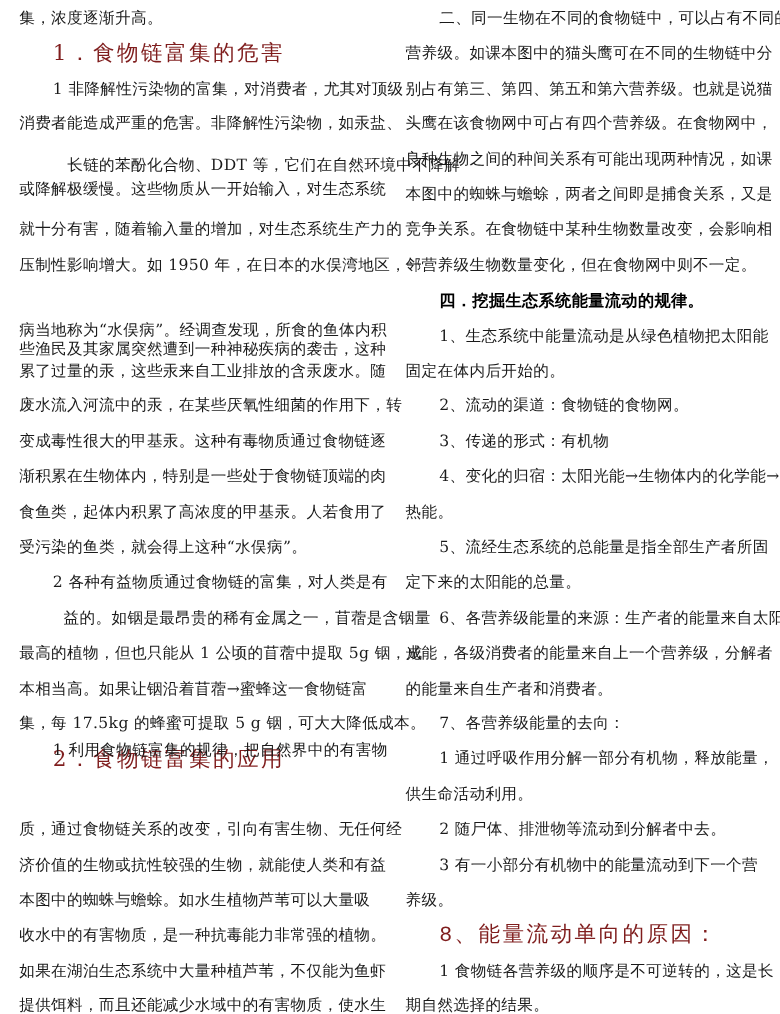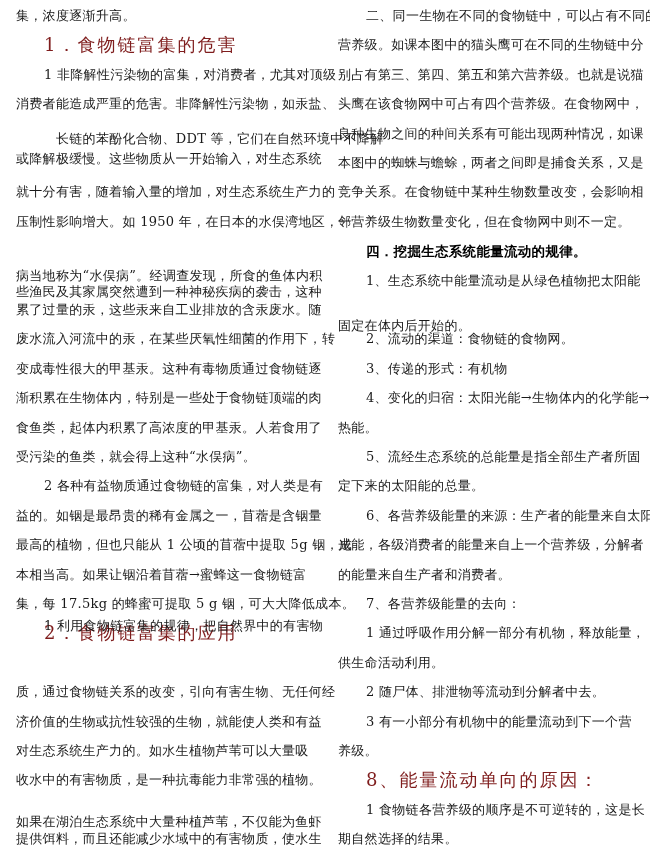--- a/index.html
+++ b/index.html
@@ -33,56 +33,56 @@
     <div class="line" style="top: 211.8px;">压制性影响增大。如 1950 年，在日本的水俣湾地区，一</div>
     <div class="line" style="top: 241px; margin-top: 41px;">些渔民及其家属突然遭到一种神秘疾病的袭击，这种</div>
     <div class="line" style="top: 266px;">病当地称为“水俣病”。经调查发现，所食的鱼体内积</div>
     <div class="line" style="top: 300px;">累了过量的汞，这些汞来自工业排放的含汞废水。随</div>
     <div class="line" style="top: 329.4px;">废水流入河流中的汞，在某些厌氧性细菌的作用下，转</div>
     <div class="line" style="top: 358.8px;">变成毒性很大的甲基汞。这种有毒物质通过食物链逐</div>
     <div class="line" style="top: 388.2px;">渐积累在生物体内，特别是一些处于食物链顶端的肉</div>
     <div class="line" style="top: 417.6px; text-align: center;">食鱼类，起体内积累了高浓度的甲基汞。人若食用了</div>
     <div class="line" style="top: 447px;">受污染的鱼类，就会得上这种“水俣病”。</div>
     <div class="line indent" style="top: 476.4px;">2 各种有益物质通过食物链的富集，对人类是有</div>
-    <div class="line" style="top: 505.8px;">益的。如铟是最昂贵的稀有金属之一，苜蓿是含铟量</div>
+    <div class="line" style="top: 505.8px; margin-left: 37px;">益的。如铟是最昂贵的稀有金属之一，苜蓿是含铟量</div>
     <div class="line" style="top: 535.2px;">最高的植物，但也只能从 1 公顷的苜蓿中提取 5g 铟，成</div>
     <div class="line" style="top: 564.6px;">本相当高。如果让铟沿着苜蓿→蜜蜂这一食物链富</div>
     <div class="line" style="top: 594px;">集，每 17.5kg 的蜂蜜可提取 5 g 铟，可大大降低成本。</div>
     <div class="line indent faint" style="top: 623.4px;">2．食物链富集的应用</div>
     <div class="line indent" style="top: 616px;">1  利用食物链富集的规律，把自然界中的有害物</div>
     <div class="line" style="top: 682.2px;">质，通过食物链关系的改变，引向有害生物、无任何经</div>
     <div class="line" style="top: 711.6px;">济价值的生物或抗性较强的生物，就能使人类和有益</div>
-    <div class="line" style="top: 741px;">对生态系统生产力的。如水生植物芦苇可以大量吸</div>
+    <div class="line" style="top: 741px;">本图中的蜘蛛与蟾蜍。如水生植物芦苇可以大量吸</div>
     <div class="line" style="top: 770.4px;">收水中的有害物质，是一种抗毒能力非常强的植物。</div>
-    <div class="line" style="top: 799.8px; margin-top: 12px;">如果在湖泊生态系统中大量种植芦苇，不仅能为鱼虾</div>
+    <div class="line" style="top: 799.8px;">如果在湖泊生态系统中大量种植芦苇，不仅能为鱼虾</div>
     <div class="line" style="top: 829.2px;">提供饵料，而且还能减少水域中的有害物质，使水生</div>
   </div>
 <div class="col col-right" id="right-col">
     <div class="line indent" style="top: 6px;">二、同一生物在不同的食物链中，可以占有不同的</div>
     <div class="line" style="top: 35.4px;">营养级。如课本图中的猫头鹰可在不同的生物链中分</div>
     <div class="line" style="top: 64.8px;">别占有第三、第四、第五和第六营养级。也就是说猫</div>
     <div class="line" style="top: 94.2px;">头鹰在该食物网中可占有四个营养级。在食物网中，</div>
     <div class="line" style="top: 123.6px;">良种生物之间的种间关系有可能出现两种情况，如课</div>
     <div class="line" style="top: 153px;">本图中的蜘蛛与蟾蜍，两者之间即是捕食关系，又是</div>
     <div class="line" style="top: 182.4px;">竞争关系。在食物链中某种生物数量改变，会影响相</div>
     <div class="line" style="top: 211.8px;">邻营养级生物数量变化，但在食物网中则不一定。</div>
     <div class="line indent heading" style="top: 241.2px;">四．挖掘生态系统能量流动的规律。</div>
     <div class="line indent" style="top: 270.6px;">1、生态系统中能量流动是从绿色植物把太阳能</div>
-    <div class="line" style="top: 300px; margin-top: 16px;">固定在体内后开始的。</div>
+    <div class="line" style="top: 300px;">固定在体内后开始的。</div>
     <div class="line indent" style="top: 329.4px;">2、流动的渠道：食物链的食物网。</div>
     <div class="line indent" style="top: 358.8px;">3、传递的形式：有机物</div>
     <div class="line indent" style="top: 388.2px;">4、变化的归宿：太阳光能→生物体内的化学能→</div>
     <div class="line" style="top: 417.6px;">热能。</div>
     <div class="line indent" style="top: 447px;">5、流经生态系统的总能量是指全部生产者所固</div>
     <div class="line" style="top: 476.4px;">定下来的太阳能的总量。</div>
     <div class="line indent" style="top: 505.8px;">6、各营养级能量的来源：生产者的能量来自太阳</div>
     <div class="line" style="top: 535.2px;">光能，各级消费者的能量来自上一个营养级，分解者</div>
     <div class="line" style="top: 564.6px;">的能量来自生产者和消费者。</div>
     <div class="line indent" style="top: 594px;">7、各营养级能量的去向：</div>
     <div class="line indent" style="top: 623.4px;">1 通过呼吸作用分解一部分有机物，释放能量，</div>
     <div class="line" style="top: 652.8px;">供生命活动利用。</div>
     <div class="line indent" style="top: 682.2px;">2 随尸体、排泄物等流动到分解者中去。</div>
     <div class="line indent" style="top: 711.6px;">3 有一小部分有机物中的能量流动到下一个营</div>
     <div class="line" style="top: 741px;">养级。</div>
-    <div class="line indent faint" style="top: 770.4px;">8、能量流动单向的原因：</div>
+    <div class="line indent faint" style="top: 770.4px; font-family: Liberation Mono, monospace;">8、能量流动单向的原因：</div>
     <div class="line indent" style="top: 799.8px;">1 食物链各营养级的顺序是不可逆转的，这是长</div>
     <div class="line" style="top: 829.2px;">期自然选择的结果。</div>
   </div>
 
 </body></html>

